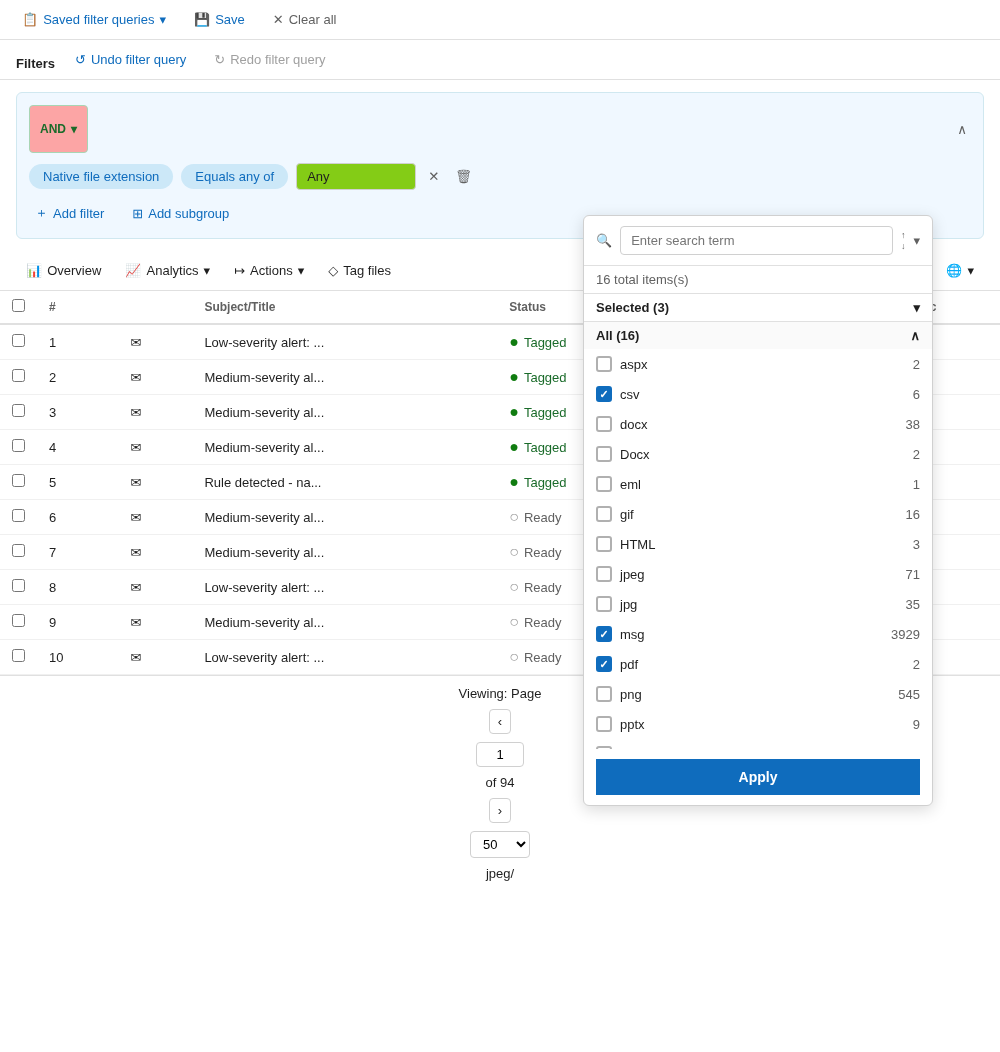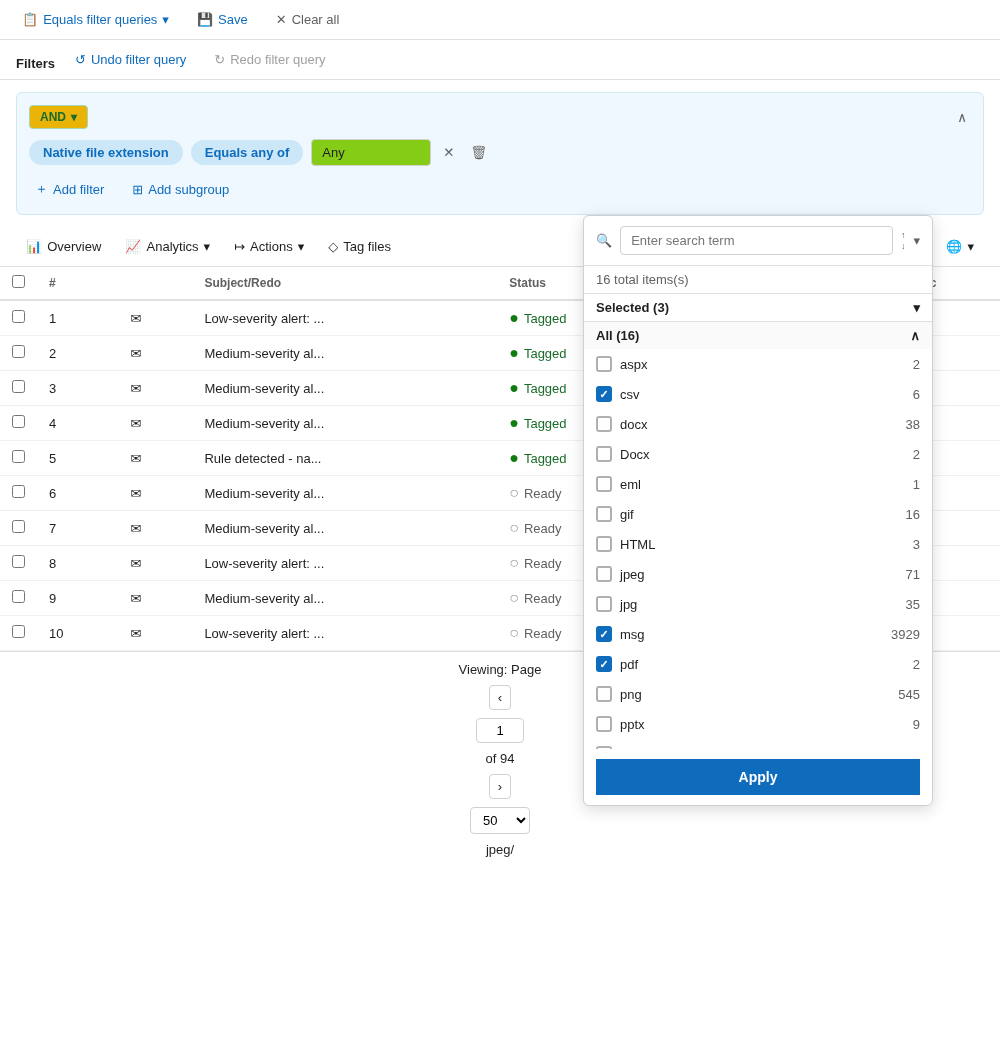--- a/index.html
+++ b/index.html
@@ -27,28 +27,28 @@
     }
     .filter-action-btn.disabled { color: #a0a0a0; cursor: default; }
 
     
     .filter-group {
       border: 1px solid #d0e8f0; border-radius: 6px; margin: 12px 16px; padding: 12px; background: #f0f8ff;
       position: relative;
     }
     .filter-group-header { display: flex; align-items: center; justify-content: space-between; margin-bottom: 10px; }
     .and-badge {
-      background: #eab308; color: #1a6b2a; font-weight: 700; font-size: 12px;
-      padding: 4px 10px; border-radius: 4px; border: 1px solid #a8d5b4;
+      background: #fca5a5; color: #1a6b2a; font-weight: 700; font-size: 12px;
+      padding: 16px 10px; border-radius: 4px; border: 1px solid #a8d5b4;
       display: flex; align-items: center; gap: 5px; cursor: pointer;
     }
     .filter-row { display: flex; align-items: center; gap: 8px; }
     .filter-chip {
       background: #cce8f8; color: #0f6cbd; border: none; border-radius: 20px;
-      padding: 5px 14px; font-size: 13px; cursor: pointer; font-weight: bold;
+      padding: 5px 14px; font-size: 13px; cursor: pointer;
     }
     .filter-chip.operator { background: #cce8f8; }
     .any-input {
       border: 1px solid #d0d0d0; border-radius: 4px; padding: 5px 10px;
       font-size: 13px; background: #84cc16; min-width: 120px; display: flex; align-items: center;
       gap: 6px; color: #1f1f1f;
     }
     .icon-btn {
       background: none; border: none; cursor: pointer; color: #616161; padding: 4px;
       border-radius: 4px; display: flex; align-items: center; justify-content: center;
@@ -154,21 +154,21 @@
 
     .sort-icons { display: flex; flex-direction: column; gap: 1px; }
     .sort-icon { font-size: 9px; color: #616161; }
   </style>
 </head>
 <body>
 
 <div class="top-bar">
   <button class="top-bar-btn">
     <span>📋</span>
-    <span>Equals filter queries</span>
+    <span>Saved filter queries</span>
     <span>▾</span>
   </button>
   <button class="top-bar-btn">
     <span>💾</span>
     <span>Save</span>
   </button>
   <button class="top-bar-btn gray">
     <span>✕</span>
     <span>Clear all</span>
   </button>
@@ -245,21 +245,21 @@
 
 <div class="table-container">
   <table>
     <thead>
       <tr>
         <th class="checkbox-cell">
           <input type="checkbox" style="">
         </th>
         <th>#</th>
         <th></th>
-        <th>Subject/Redo</th>
+        <th>Subject/Title</th>
         <th>Status</th>
         <th>Date (UTC)</th>
         <th>Bcc</th>
       </tr>
     </thead>
     <tbody id="table-body">
     <tr>
     <td class="checkbox-cell">
       <input type="checkbox" style="">
     </td>

